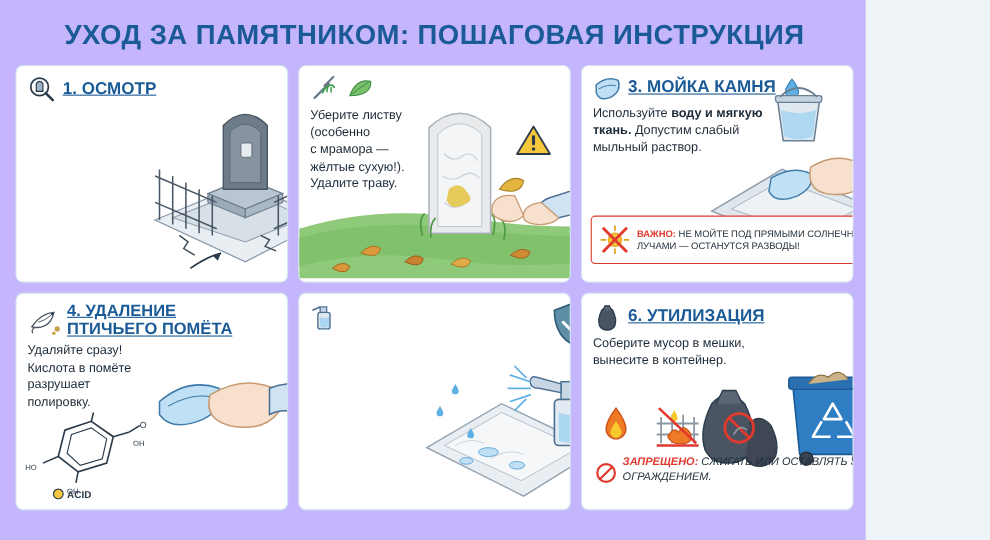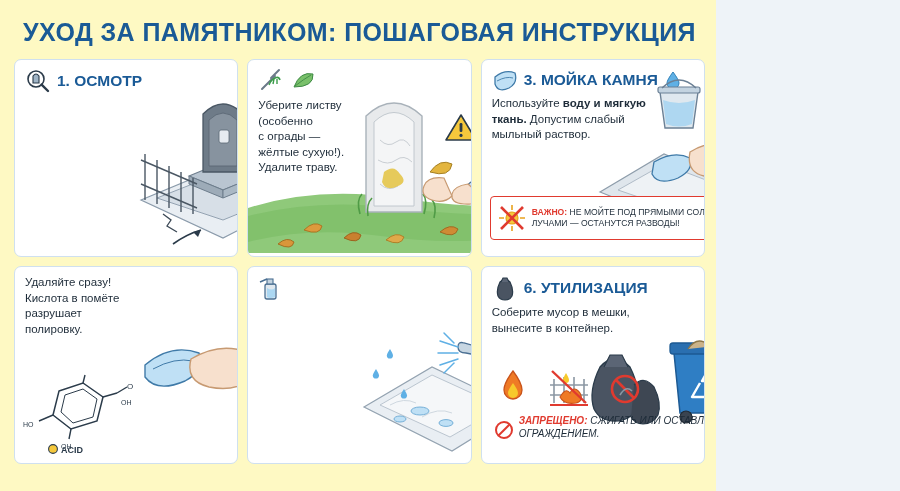--- a/index.html
+++ b/index.html
@@ -8,23 +8,23 @@
   }
   body {
     width: 900px;
     height: 491px;
     background: #eef3f8;
     font-family: "Liberation Sans", sans-serif;
     overflow: hidden;
   }
   .page {
     position: relative;
-    width: 716px;
+    width: 787px;
     height: 491px;
-    background: #fef9c3;
+    background: #c4b5fd;
     box-sizing: border-box;
     padding: 14px 11px 10px 14px;
   }
   .title {
     text-align: center;
     color: #1a5a96;
     font-size: 25px;
     font-weight: bold;
     letter-spacing: 0.4px;
     margin: 4px 0 12px 0;
@@ -49,20 +49,21 @@
     display: flex;
     align-items: center;
     gap: 6px;
     margin-bottom: 4px;
   }
   .card-title {
     color: #1a5a96;
     font-size: 15.5px;
     font-weight: bold;
     line-height: 1.1;
+    text-decoration: underline;
   }
   .card-title.two-line { font-size: 15px; }
   .body-text {
     font-size: 11.5px;
     color: #1d2b38;
     line-height: 1.35;
     width: 108px;
   }
   .body-text b { font-weight: bold; }
   .wide-text { width: 180px; }
@@ -185,21 +186,21 @@
         <span style="margin-left:2px;">
           <svg width="22" height="18" viewBox="0 0 22 18">
             <path d="M2 15 q6 -16 19 -13 q1 13 -19 13 Z" fill="#79c06a" stroke="#3f8a46" stroke-width="1"></path>
             <path d="M3 14 q9 -7 16 -11" fill="none" stroke="#3f8a46" stroke-width="0.9"></path>
           </svg>
         </span>
       </div>
       <div class="body-text">
         <div>Уберите листву</div>
         <div>(особенно</div>
-        <div>с ограды —</div>
+        <div>с мрамора —</div>
         <div>жёлтые сухую!).</div>
         <div>Удалите траву.</div>
       </div>
 
       <div class="art" style="left:0px; top:28px;">
         <svg width="283" height="165" viewBox="0 0 283 165">
 
           <path d="M0,120 q70,-22 150,-10 q80,12 133,6 L283,165 L0,165 Z" fill="#8fc97a"></path>
           <path d="M0,128 q70,-18 150,-8 q80,10 133,4 L283,148 q-80,10 -150,0 q-70,-10 -133,6 Z" fill="#7cbd66" opacity="0.7"></path>
 
@@ -306,20 +307,33 @@
           </svg>
         </span>
         <span class="note-text">
           <span class="kw">ВАЖНО:</span>
           <span>НЕ МОЙТЕ ПОД ПРЯМЫМИ СОЛНЕЧНЫМИ ЛУЧАМИ — ОСТАНУТСЯ РАЗВОДЫ!</span>
         </span>
       </div>
     </div>
 
     <div class="card">
+      <div class="card-head">
+        <span>
+          <svg width="30" height="26" viewBox="0 0 30 26">
+            <path d="M4 18 q8 -12 20 -13 q-2 9 -8 12 q-6 3 -12 1 Z" fill="#ffffff" stroke="#4a5764" stroke-width="1.3"></path>
+            <path d="M10 14 q7 -2 12 -7" fill="none" stroke="#4a5764" stroke-width="0.9"></path>
+            <circle cx="22.5" cy="6.5" r="1.1" fill="#2b3b4a"></circle>
+            <path d="M6 19 q-3 3 -1 5" fill="none" stroke="#4a5764" stroke-width="1.1"></path>
+            <circle cx="27" cy="20" r="2.4" fill="#c9a24a"></circle>
+            <circle cx="24" cy="24" r="1.6" fill="#c9a24a"></circle>
+          </svg>
+        </span>
+        <span class="card-title two-line">4. УДАЛЕНИЕ<br>ПТИЧЬЕГО ПОМЁТА</span>
+      </div>
       <div class="body-text" style="">Удаляйте сразу! Кислота в помёте разрушает полировку.</div>
 
       <div class="art" style="left:124px; top:62px;">
         <svg width="156" height="110" viewBox="0 0 156 110">
 
           <path d="M6,36 q26,-22 54,-12 q8,16 -14,28 q-28,12 -40,-4 Z" fill="#bfe0f5" stroke="#3f7aa8" stroke-width="1.4"></path>
           <path d="M14,40 q22,-12 40,-8" fill="none" stroke="#3f7aa8" stroke-width="1"></path>
 
           <path d="M52,30 q30,-18 58,-6 q14,8 4,22 q-14,18 -44,12 q-24,-6 -18,-28 Z" fill="#f7e0cd" stroke="#c79a72" stroke-width="1.4"></path>
           <path d="M106,24 q24,-10 46,4 l-12,22 q-20,-10 -34,-2 Z" fill="#cfe3f2" stroke="#4a6f92" stroke-width="1.4"></path>

